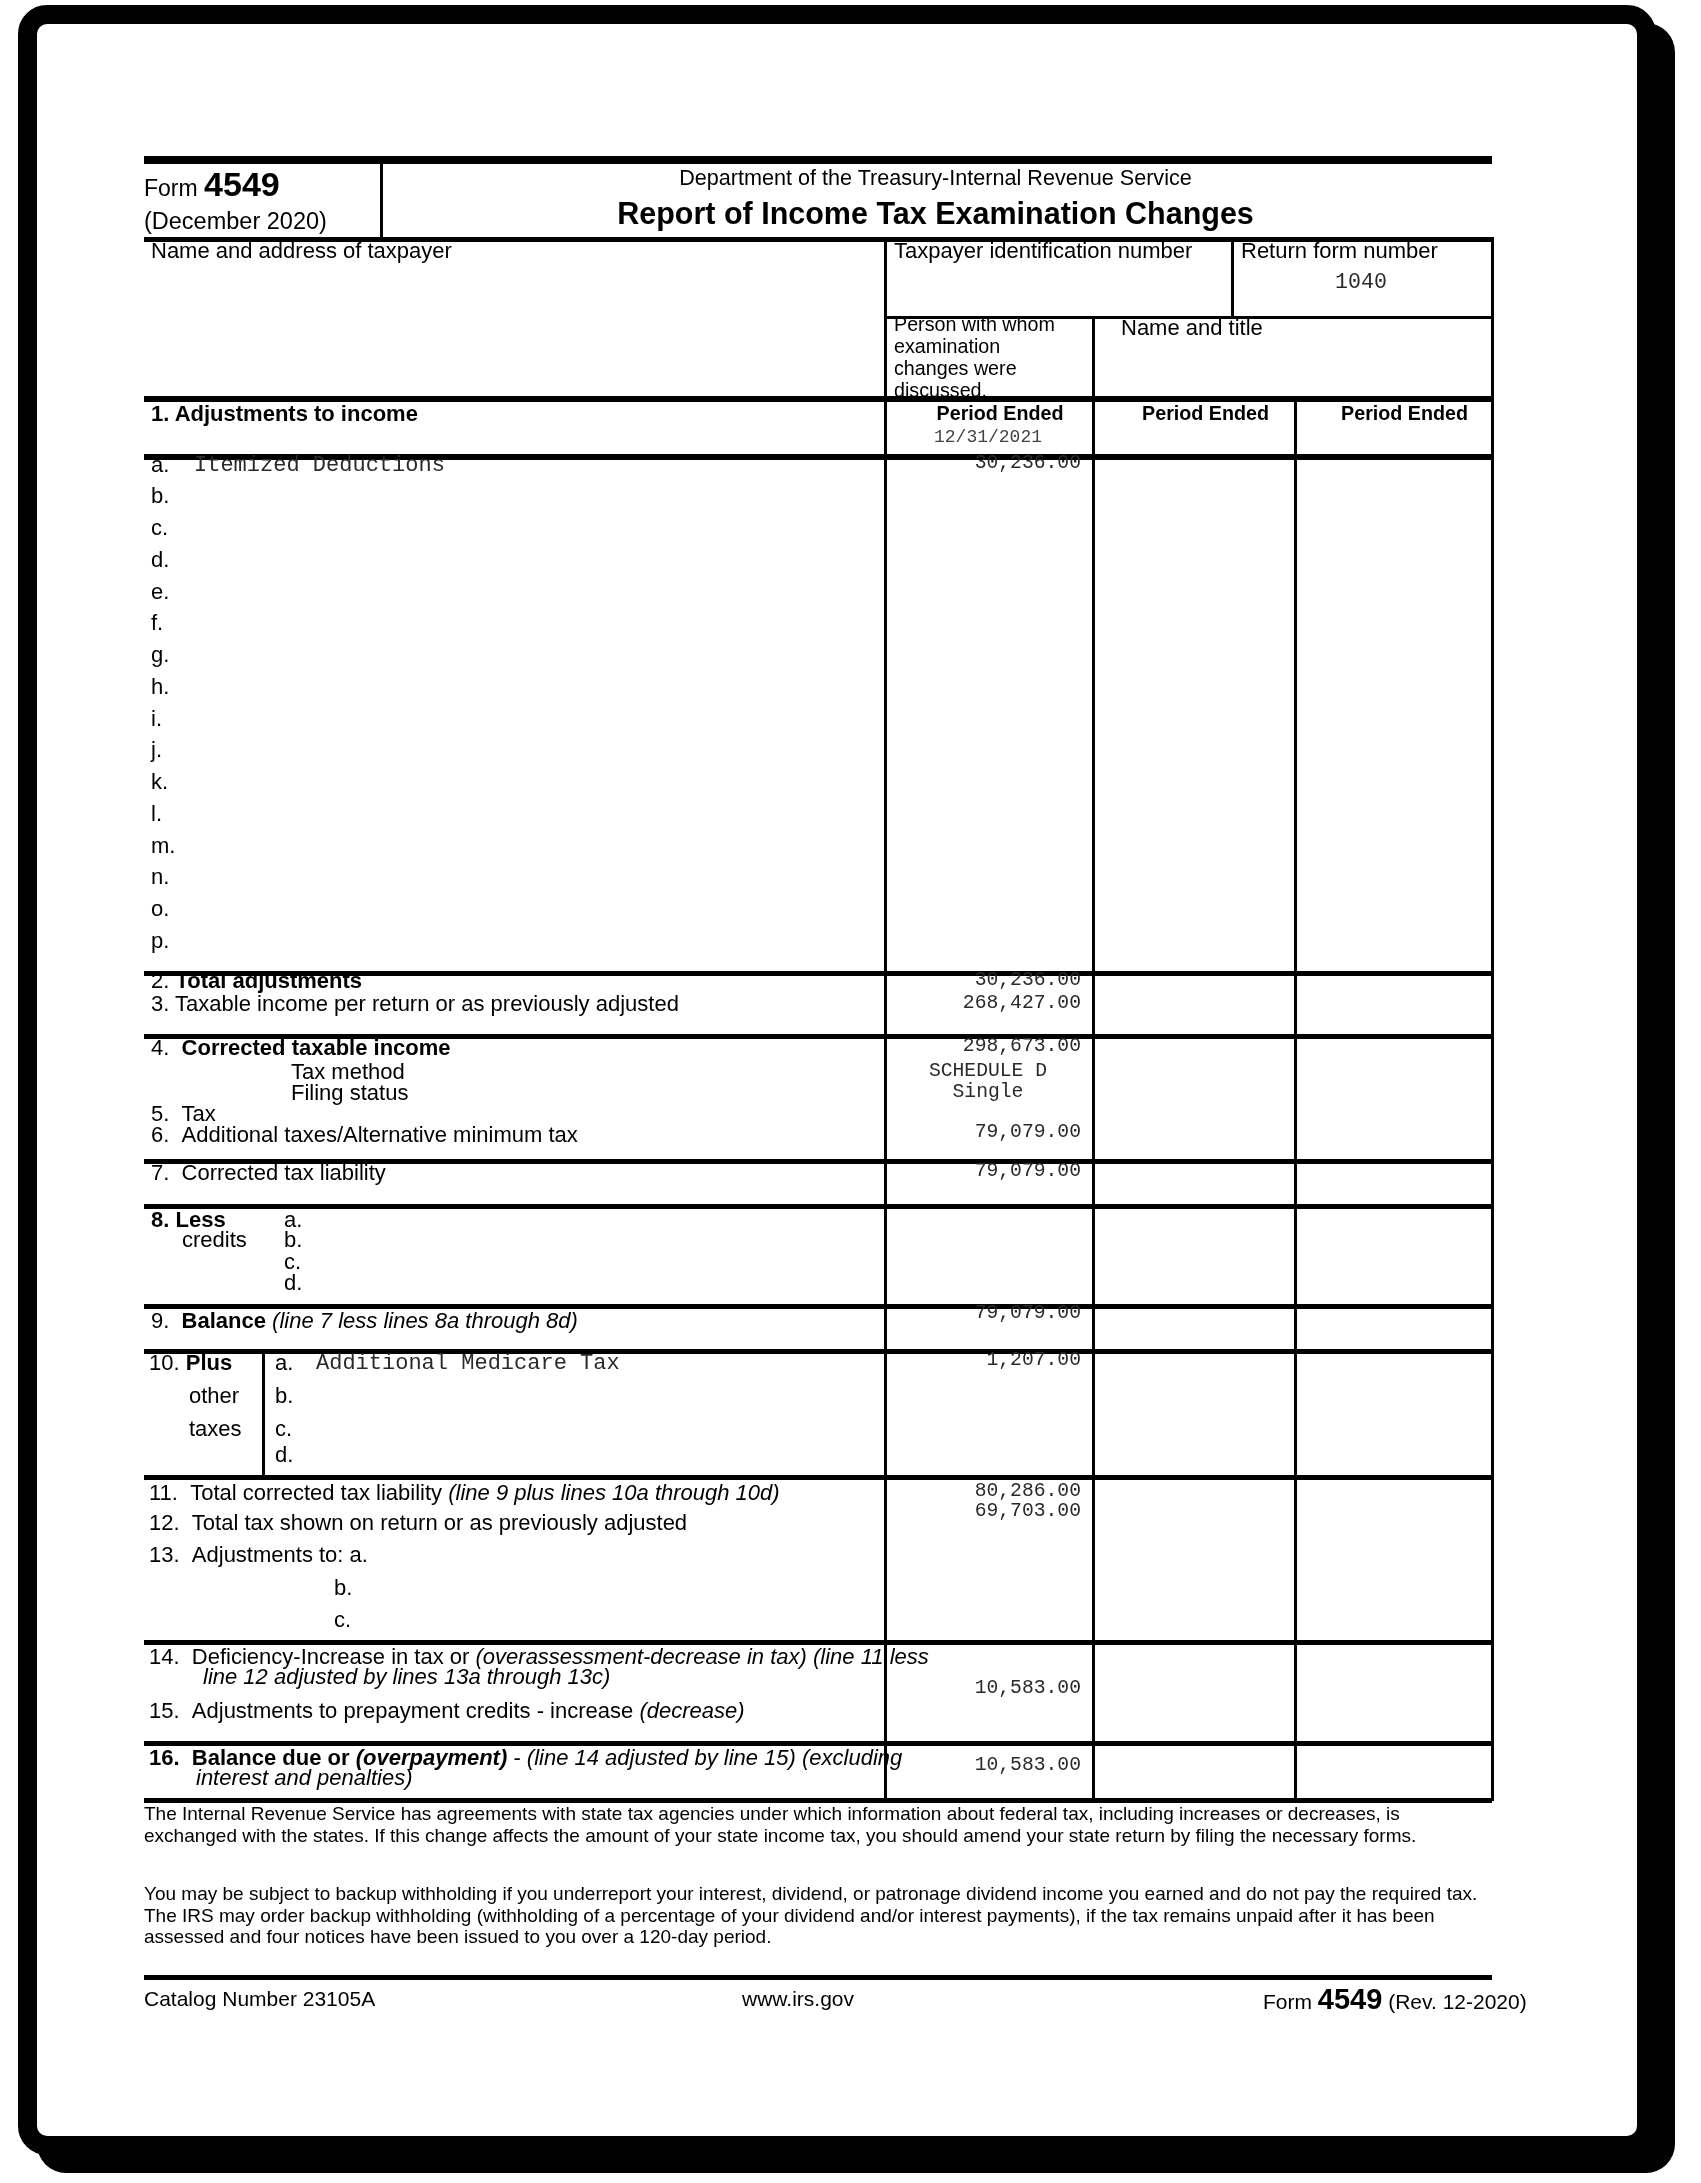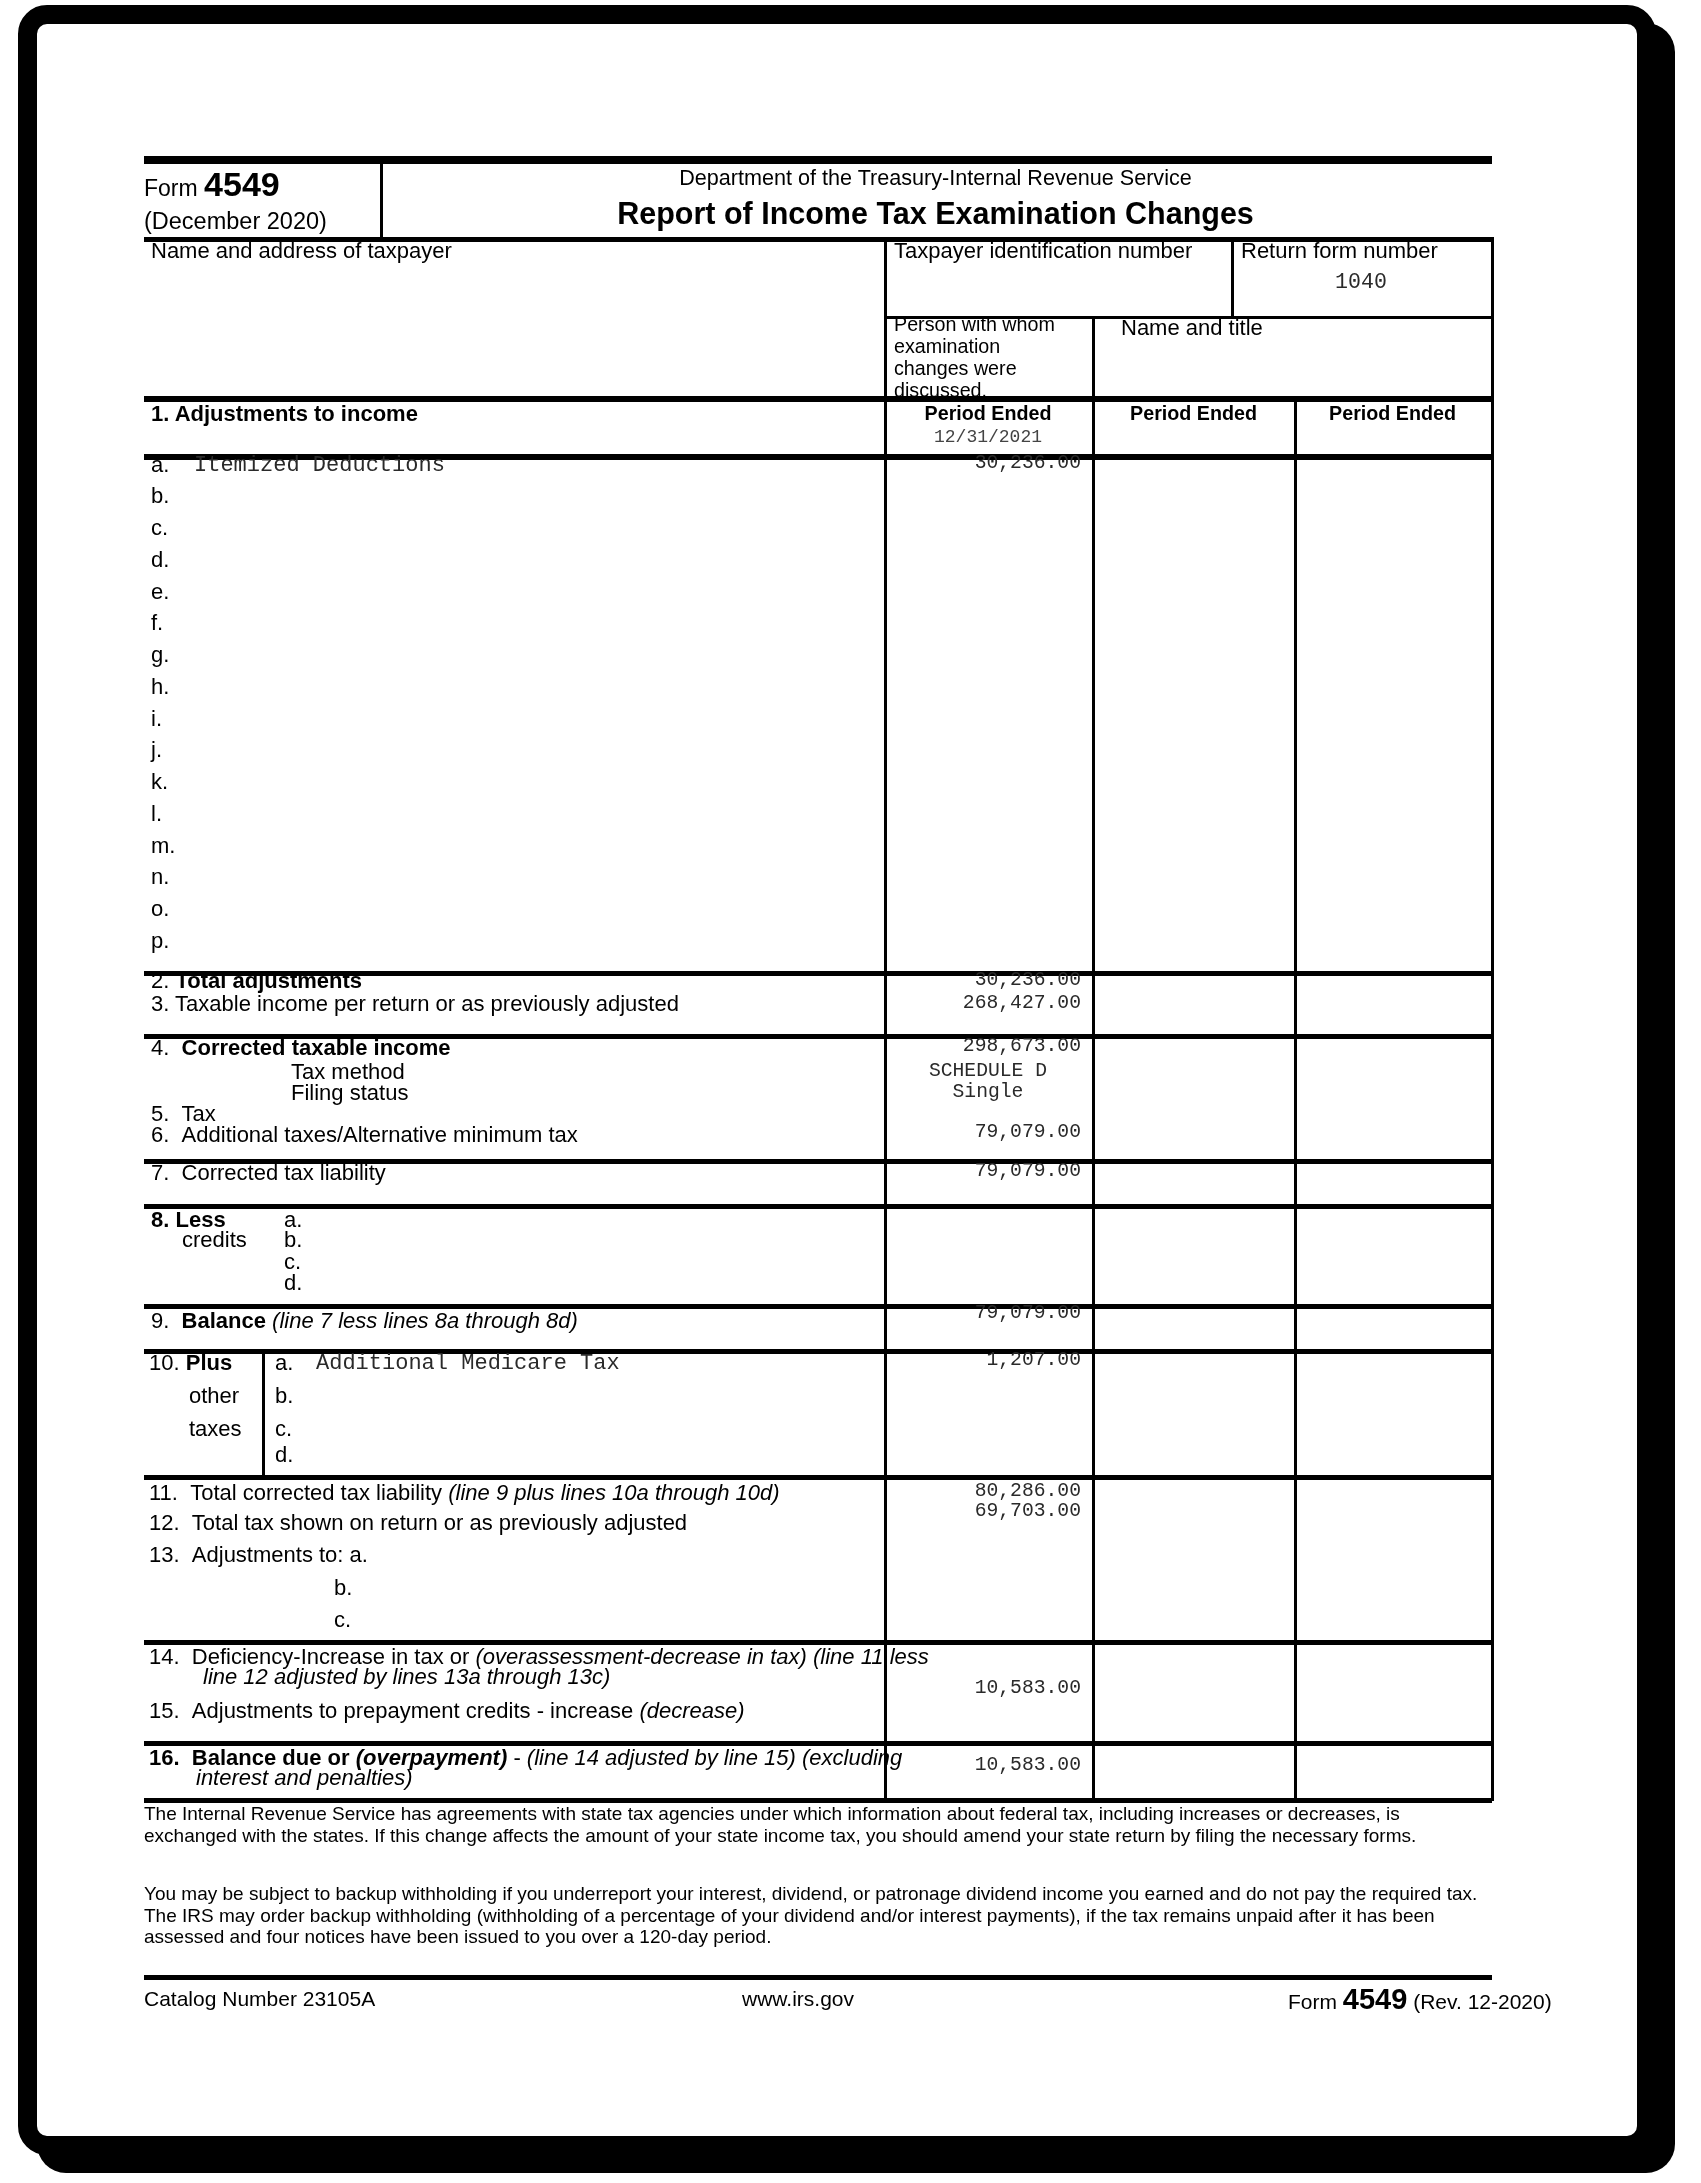--- a/index.html
+++ b/index.html
@@ -14,21 +14,21 @@
   .i{font-style:italic;}
   .m{font-family:"Liberation Mono","DejaVu Sans Mono",monospace;color:#2a2a2a;}
   .hr{position:absolute;left:107px;width:1348px;background:#000;}
   .vr{position:absolute;background:#000;width:2.5px;}
   .val{position:absolute;left:847px;width:197px;text-align:right;
        font-family:"Liberation Mono","DejaVu Sans Mono",monospace;color:#2a2a2a;
        font-size:19.7px;transform:translateY(-50%);white-space:nowrap;}
   .ctr1{position:absolute;left:847px;width:208px;text-align:center;transform:translateY(-50%);white-space:nowrap;}
   .ctr2{position:absolute;left:1055px;width:203px;text-align:center;transform:translateY(-50%);white-space:nowrap;}
   .ctr3{position:absolute;left:1257px;width:197px;text-align:center;transform:translateY(-50%);white-space:nowrap;}
-  .ph{font-size:19.7px;font-weight:bold;}
+  .ph{font-size:19.7px;font-weight:bold;padding-left:12px;}
   .para{position:absolute;left:107px;width:1340px;font-size:19px;line-height:21.6px;}
   .hdrleft{position:absolute;left:107px;top:132px;width:236px;height:81px;text-align:left;}
   .hdrright{position:absolute;left:343px;top:132px;width:1111px;height:81px;text-align:center;}
 </style>
 </head>
 <body>
 
 <div class="sheet">
 
   <div class="hr" style="top:132px;height:7.6px;"></div>
@@ -156,16 +156,16 @@
   <div class="t i" style="left:159px;top:1754px;">interest and penalties)</div>
   <div class="val" style="top:1741px;">10,583.00</div>
   <div class="hr" style="top:1774px;height:5.1px;"></div>
 
   <div class="para" style="top:1779px;">The Internal Revenue Service has agreements with state tax agencies under which information about federal tax, including increases or decreases, is exchanged with the states. If this change affects the amount of your state income tax, you should amend your state return by filing the necessary forms.</div>
   <div class="para" style="top:1859px;">You may be subject to backup withholding if you underreport your interest, dividend, or patronage dividend income you earned and do not pay the required tax. The IRS may order backup withholding (withholding of a percentage of your dividend and/or interest payments), if the tax remains unpaid after it has been assessed and four notices have been issued to you over a 120-day period.</div>
 
   <div class="hr" style="top:1951px;height:5.1px;"></div>
   <div class="t" style="left:107px;top:1975px;font-size:21px;">Catalog Number 23105A</div>
   <div class="t" style="left:705px;top:1975px;font-size:21px;">www.irs.gov</div>
-  <div class="t" style="left:1226px;top:1975px;font-size:21px;margin-left:25px;"><span>Form</span> <span class="b" style="font-size:29px;">4549</span> <span>(Rev. 12-2020)</span></div>
+  <div class="t" style="left:1226px;top:1975px;font-size:21px;"><span>Form</span> <span class="b" style="font-size:29px;">4549</span> <span>(Rev. 12-2020)</span></div>
 
 </div>
 
 
 </body></html>

